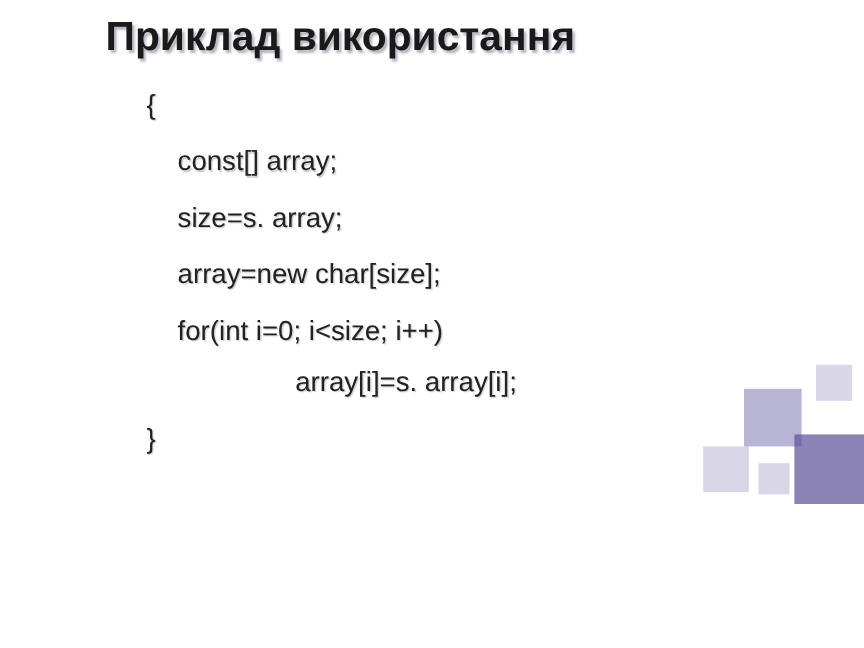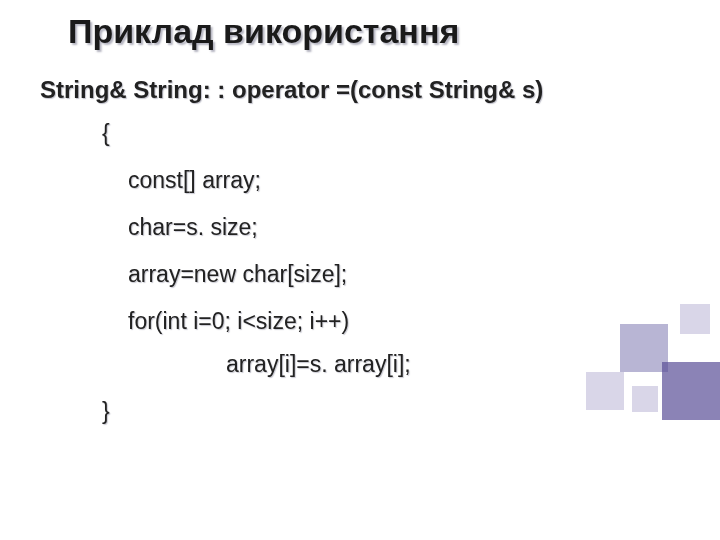--- a/index.html
+++ b/index.html
@@ -10,21 +10,21 @@
     background: #ffffff;
     font-family: Verdana, Geneva, sans-serif;
     overflow: hidden;
     position: relative;
   }
   .slide {
     width: 720px;
     height: 420px;
     position: relative;
     box-sizing: border-box;
-    padding: 12px 24px 24px 68px;
+    padding: 12px 24px 24px 88px;
   }
   .title {
     font-family: Tahoma, Verdana, sans-serif;
     font-size: 34px;
     font-weight: bold;
     color: #1a1a1a;
     line-height: 1.12;
     margin: 0 0 26px 0;
     text-shadow: 2px 2px 2px rgba(130,130,150,0.6);
   }
@@ -68,26 +68,25 @@
 </style>
 </head>
 <body>
 
 <div class="slide">
 
   <h1 class="title">
     <span>Приклад використання</span><br>
   </h1>
 
-  <div class="sig">String&amp; String: : operator =(const String&amp; s)</div>
 
   <div class="code">
     <div class="brace-open">{</div>
     <div class="stmt">const[] array;</div>
-    <div class="stmt">char=s. size;</div>
+    <div class="stmt">size=s. array;</div>
     <div class="stmt">array=new char[size];</div>
     <div class="for-line">for(int i=0; i&lt;size; i++)</div>
     <div class="stmt2">array[i]=s. array[i];</div>
     <div class="brace-close">}</div>
   </div>
 
   <div class="accent">
     <div class="sq" style="width:38px;height:38px;right:96px;bottom:10px;"></div>
     <div class="sq dk" style="width:48px;height:48px;right:52px;bottom:48px;"></div>
     <div class="sq" style="width:30px;height:30px;right:10px;bottom:86px;"></div>

